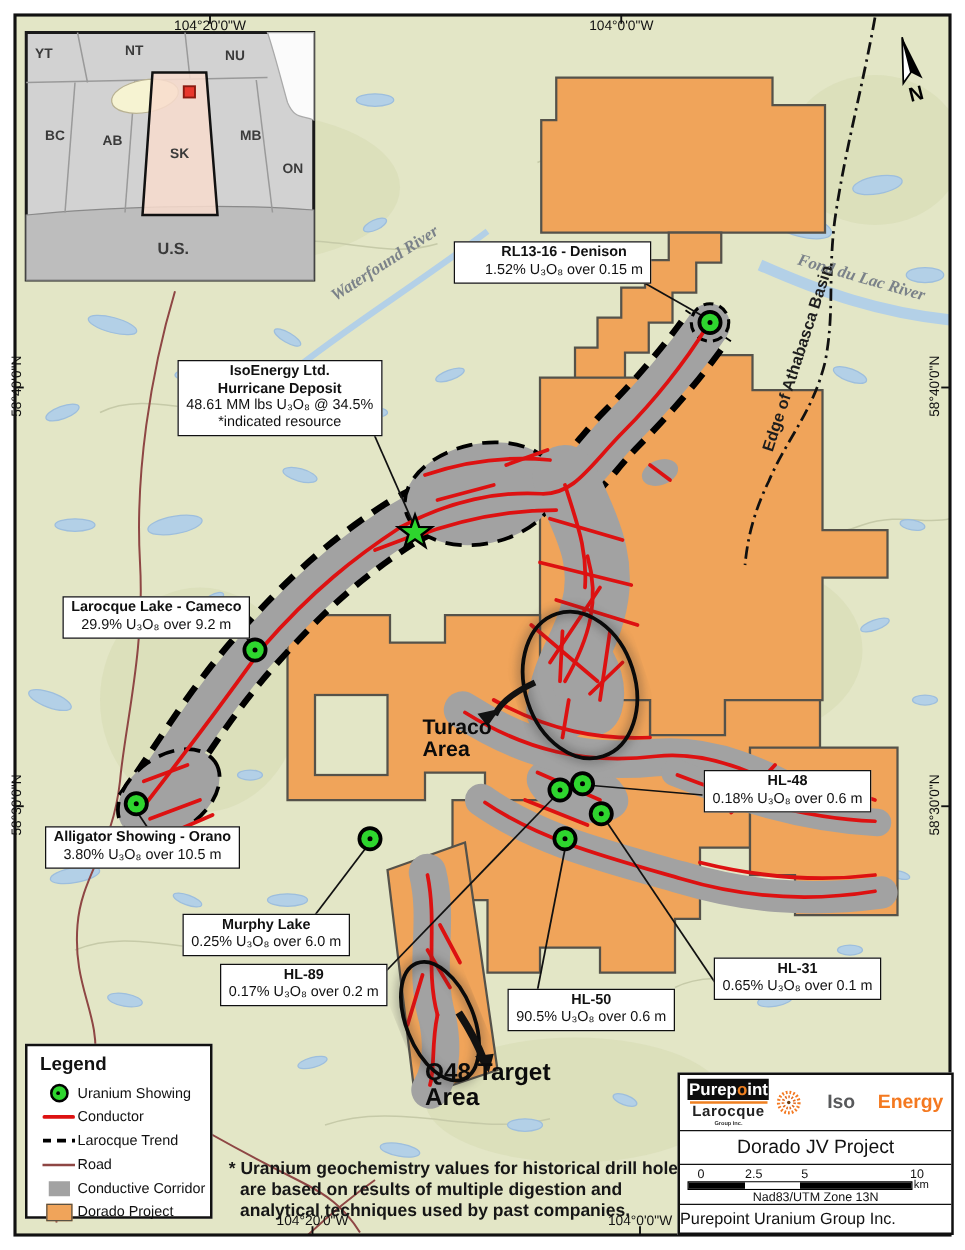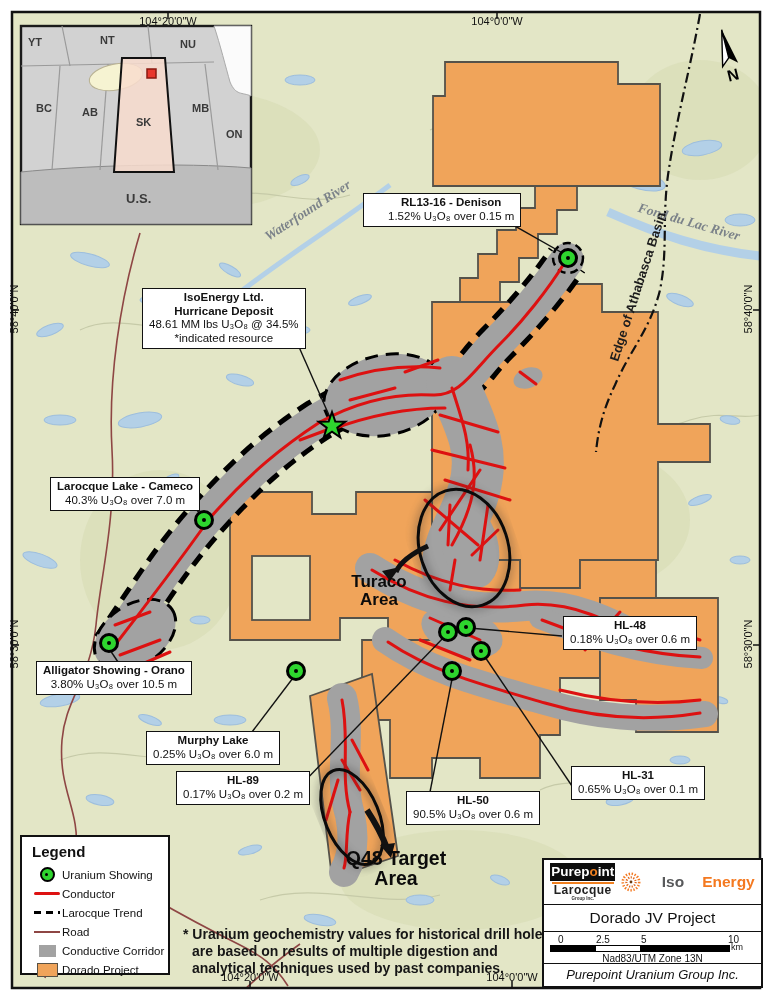--- a/index.html
+++ b/index.html
@@ -16,21 +16,21 @@
 
   
   .callout{
     position:absolute;background:#ffffff;border:1.6px solid #111;
     padding:2px 6px 3px 6px;text-align:center;line-height:1.18;
     font-size:11.5px;color:#111;white-space:nowrap;
   }
   .callout .t{font-weight:bold;}
 
   
-  .area-label{position:absolute;font-weight:bold;color:#0b0b0b;text-align:center;line-height:1.05;}
+  .area-label{position:absolute;font-weight:bold;color:#0b0b0b;text-align:left;line-height:1.05;}
   #turaco-label{font-size:17px;}
   #q48-label{font-size:19.5px;}
 
   
   #legend{
     position:absolute;left:20px;top:835px;width:150px;height:140px;
     background:#fff;border:2px solid #111;box-sizing:border-box;padding:6px 0 0 10px;
   }
   #legend .hdr{font-size:15px;font-weight:bold;color:#111;margin-bottom:5px;}
   .lg-row{display:flex;align-items:center;height:19px;}
@@ -69,21 +69,21 @@
   #iso-logo .iso{color:#58595b;font-weight:bold;font-size:15.5px;}
   #iso-logo .energy{color:#f47920;font-weight:bold;font-size:15.5px;margin-left:-2px;}
   #ip-title-row{height:27px;display:flex;align-items:center;justify-content:center;font-size:15.5px;color:#111;}
   #ip-scale-row{height:32px;padding:2px 6px 0 6px;}
   .sb-nums{display:flex;font-size:10px;color:#111;position:relative;height:11px;}
   .sb-nums span{position:absolute;}
   .sb-bar{height:5px;border:1px solid #000;display:flex;width:178px;}
   .sb-bar i{display:block;height:100%;}
   .sb-km{font-size:9px;color:#111;position:absolute;}
   #ip-datum{text-align:center;font-size:10px;color:#111;margin-top:1px;}
-  #ip-credit{height:23px;display:flex;align-items:center;justify-content:center;font-size:13px;color:#111;font-style:italic;}
+  #ip-credit{height:23px;display:flex;align-items:center;font-size:13px;color:#111;}
 </style>
 </head>
 <body>
 
 <svg id="map-svg" width="772" height="1000" viewBox="0 0 772 1000" xmlns="http://www.w3.org/2000/svg">
   <defs>
     <clipPath id="mapclip">
         <rect x="12" y="12" width="748" height="976"></rect>
       </clipPath>
     <filter id="soft">
@@ -348,21 +348,21 @@
   <div>1.52% U₃O₈ over 0.15 m</div>
 </div>
 <div class="callout" style="left:142px;top:288px;">
   <div class="t">IsoEnergy Ltd.</div>
   <div class="t">Hurricane Deposit</div>
   <div>48.61 MM lbs U₃O₈ @ 34.5%</div>
   <div>*indicated resource</div>
 </div>
 <div class="callout" style="left:50px;top:477px;">
   <div class="t">Larocque Lake - Cameco</div>
-  <div>40.3% U₃O₈ over 7.0 m</div>
+  <div>29.9% U₃O₈ over 9.2 m</div>
 </div>
 <div class="callout" style="left:36px;top:661px;">
   <div class="t">Alligator Showing - Orano</div>
   <div>3.80% U₃O₈ over 10.5 m</div>
 </div>
 <div class="callout" style="left:146px;top:731px;">
   <div class="t">Murphy Lake</div>
   <div>0.25% U₃O₈ over 6.0 m</div>
 </div>
 <div class="callout" style="left:176px;top:771px;">

